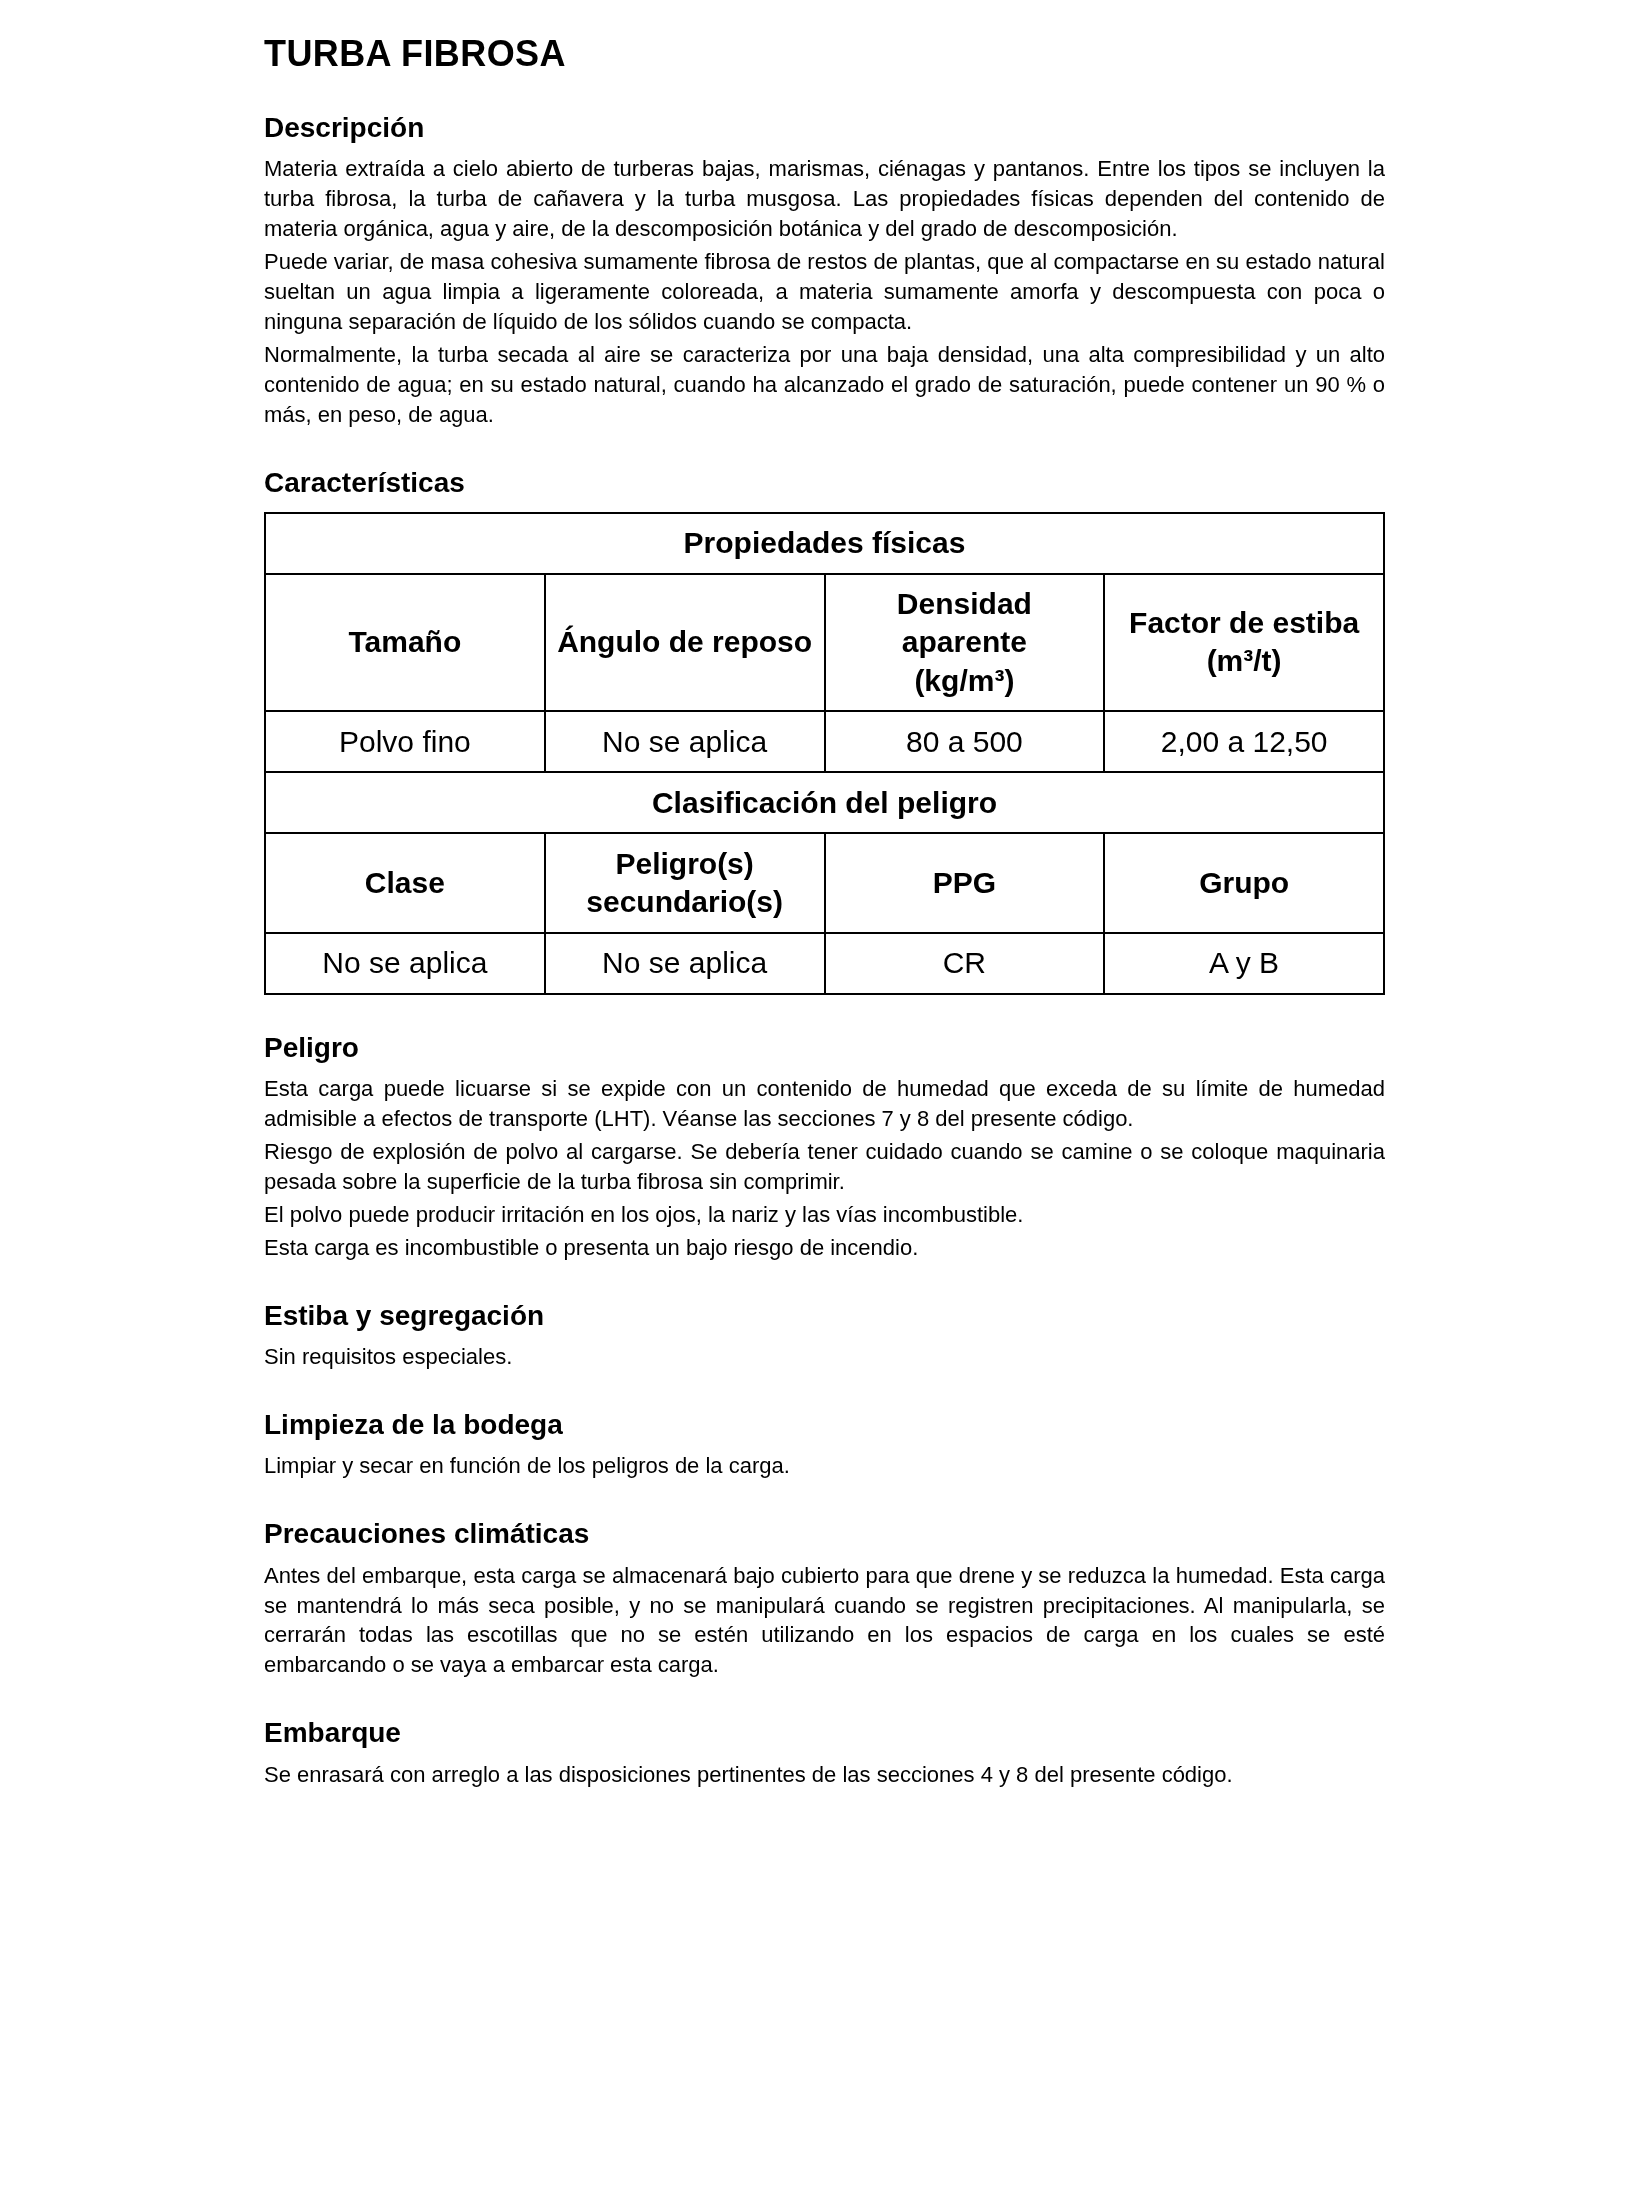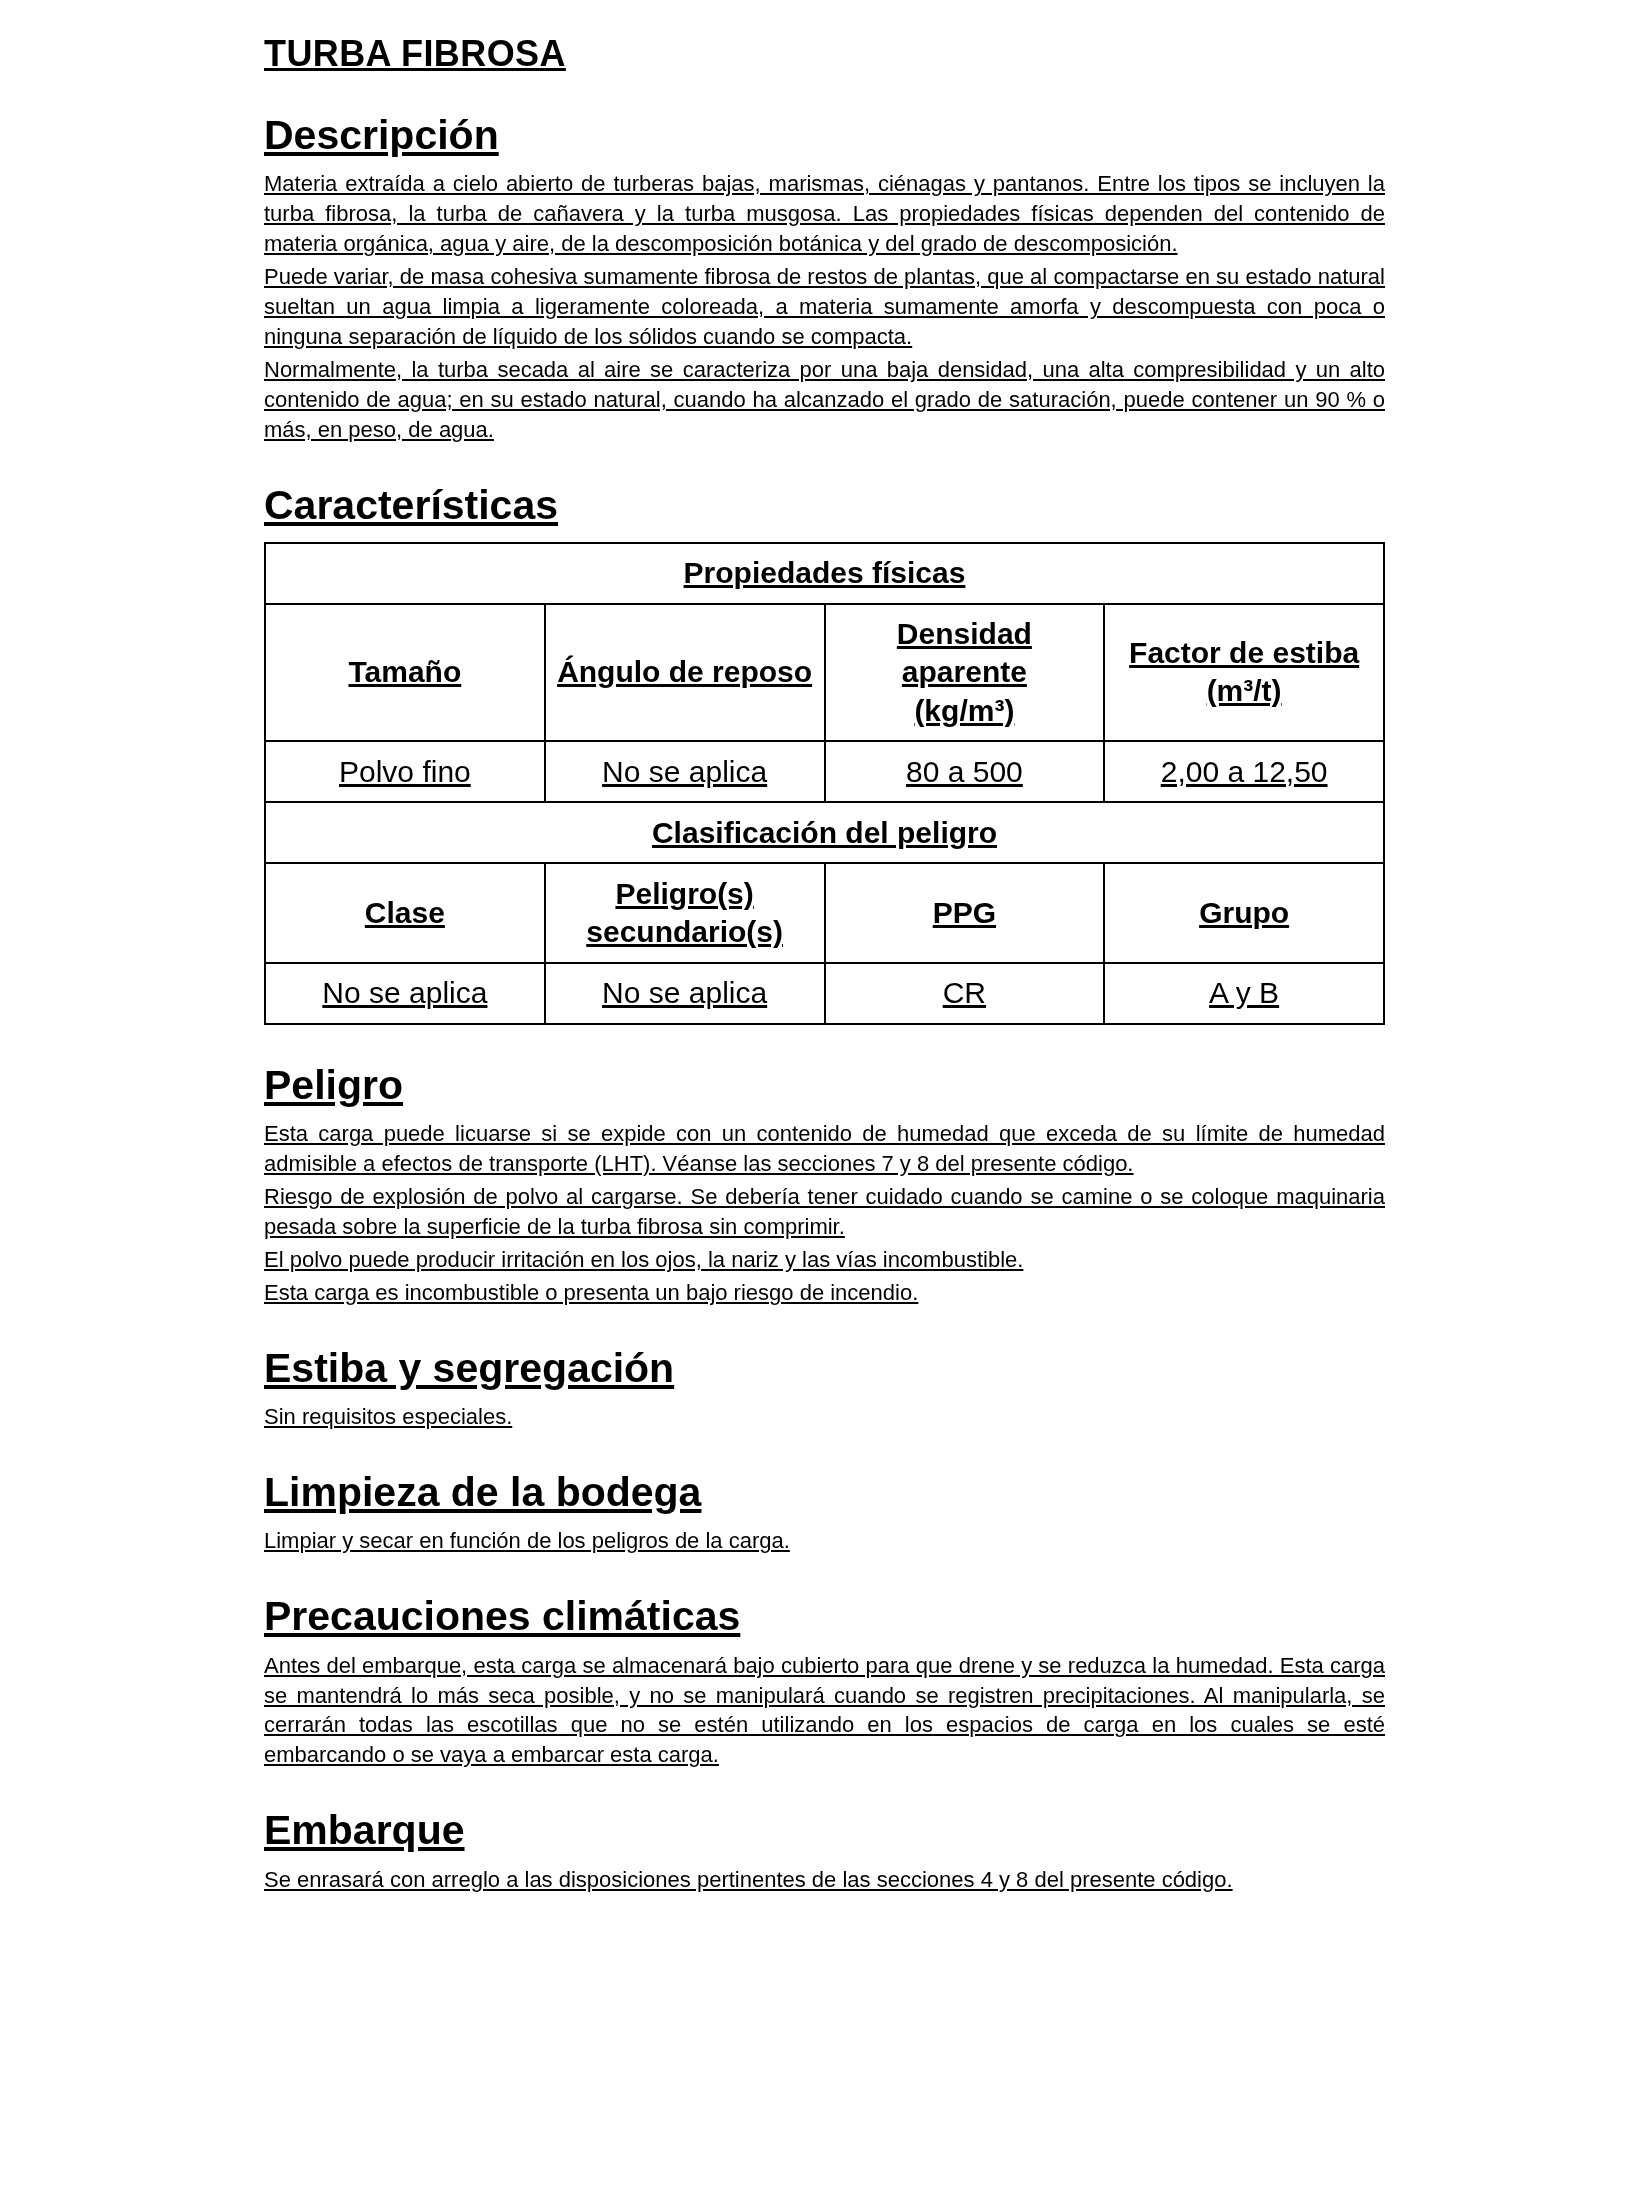--- a/index.html
+++ b/index.html
@@ -9,30 +9,29 @@
     height: 2205px;
     background: #ffffff;
     color: #000000;
     font-family: "Liberation Sans", sans-serif;
     overflow: hidden;
   }
   .page {
     width: 1420px;
     height: 2205px;
     padding: 33px 35px 0 264px;
-    text-decoration: underline;
   }
   h1.doc-title {
     font-size: 36px;
     font-weight: 700;
     margin: 0 0 37px 0;
     letter-spacing: 0.4px;
   }
   h2.section-heading {
-    font-size: 41px;
+    font-size: 28px;
     font-weight: 700;
     margin: 37px 0 10.3px 0;
   }
   p.body-par {
     font-size: 22px;
     line-height: 1.36;
     text-align: justify;
     margin: 0 0 3.2px 0;
   }
   table.char-table {

